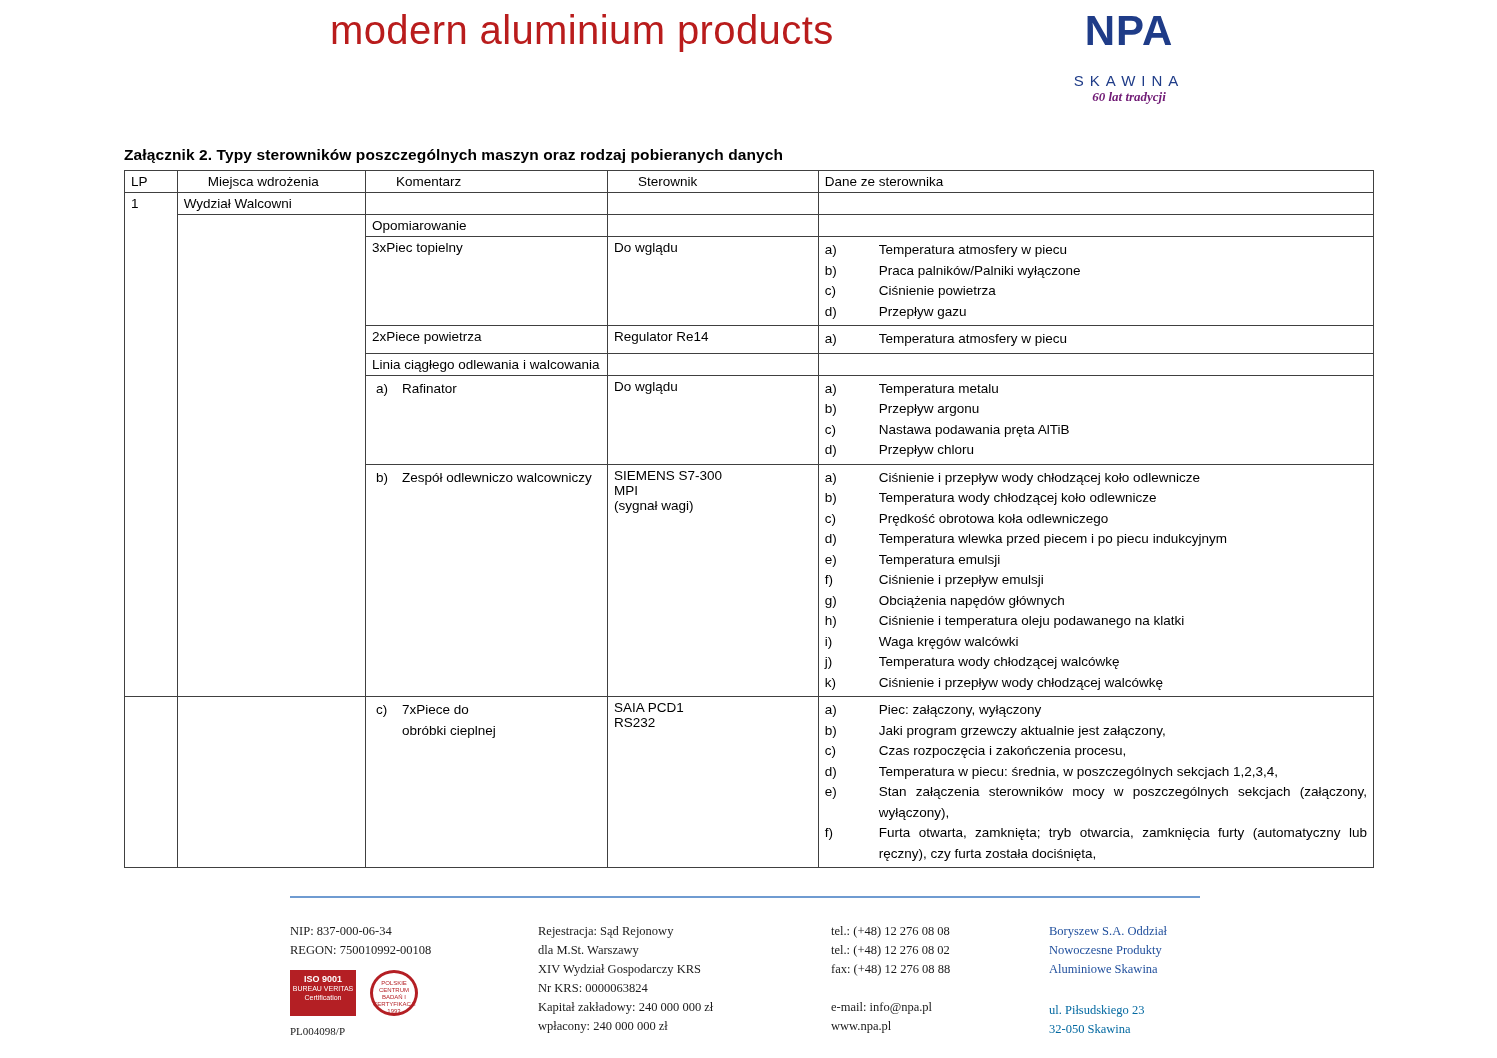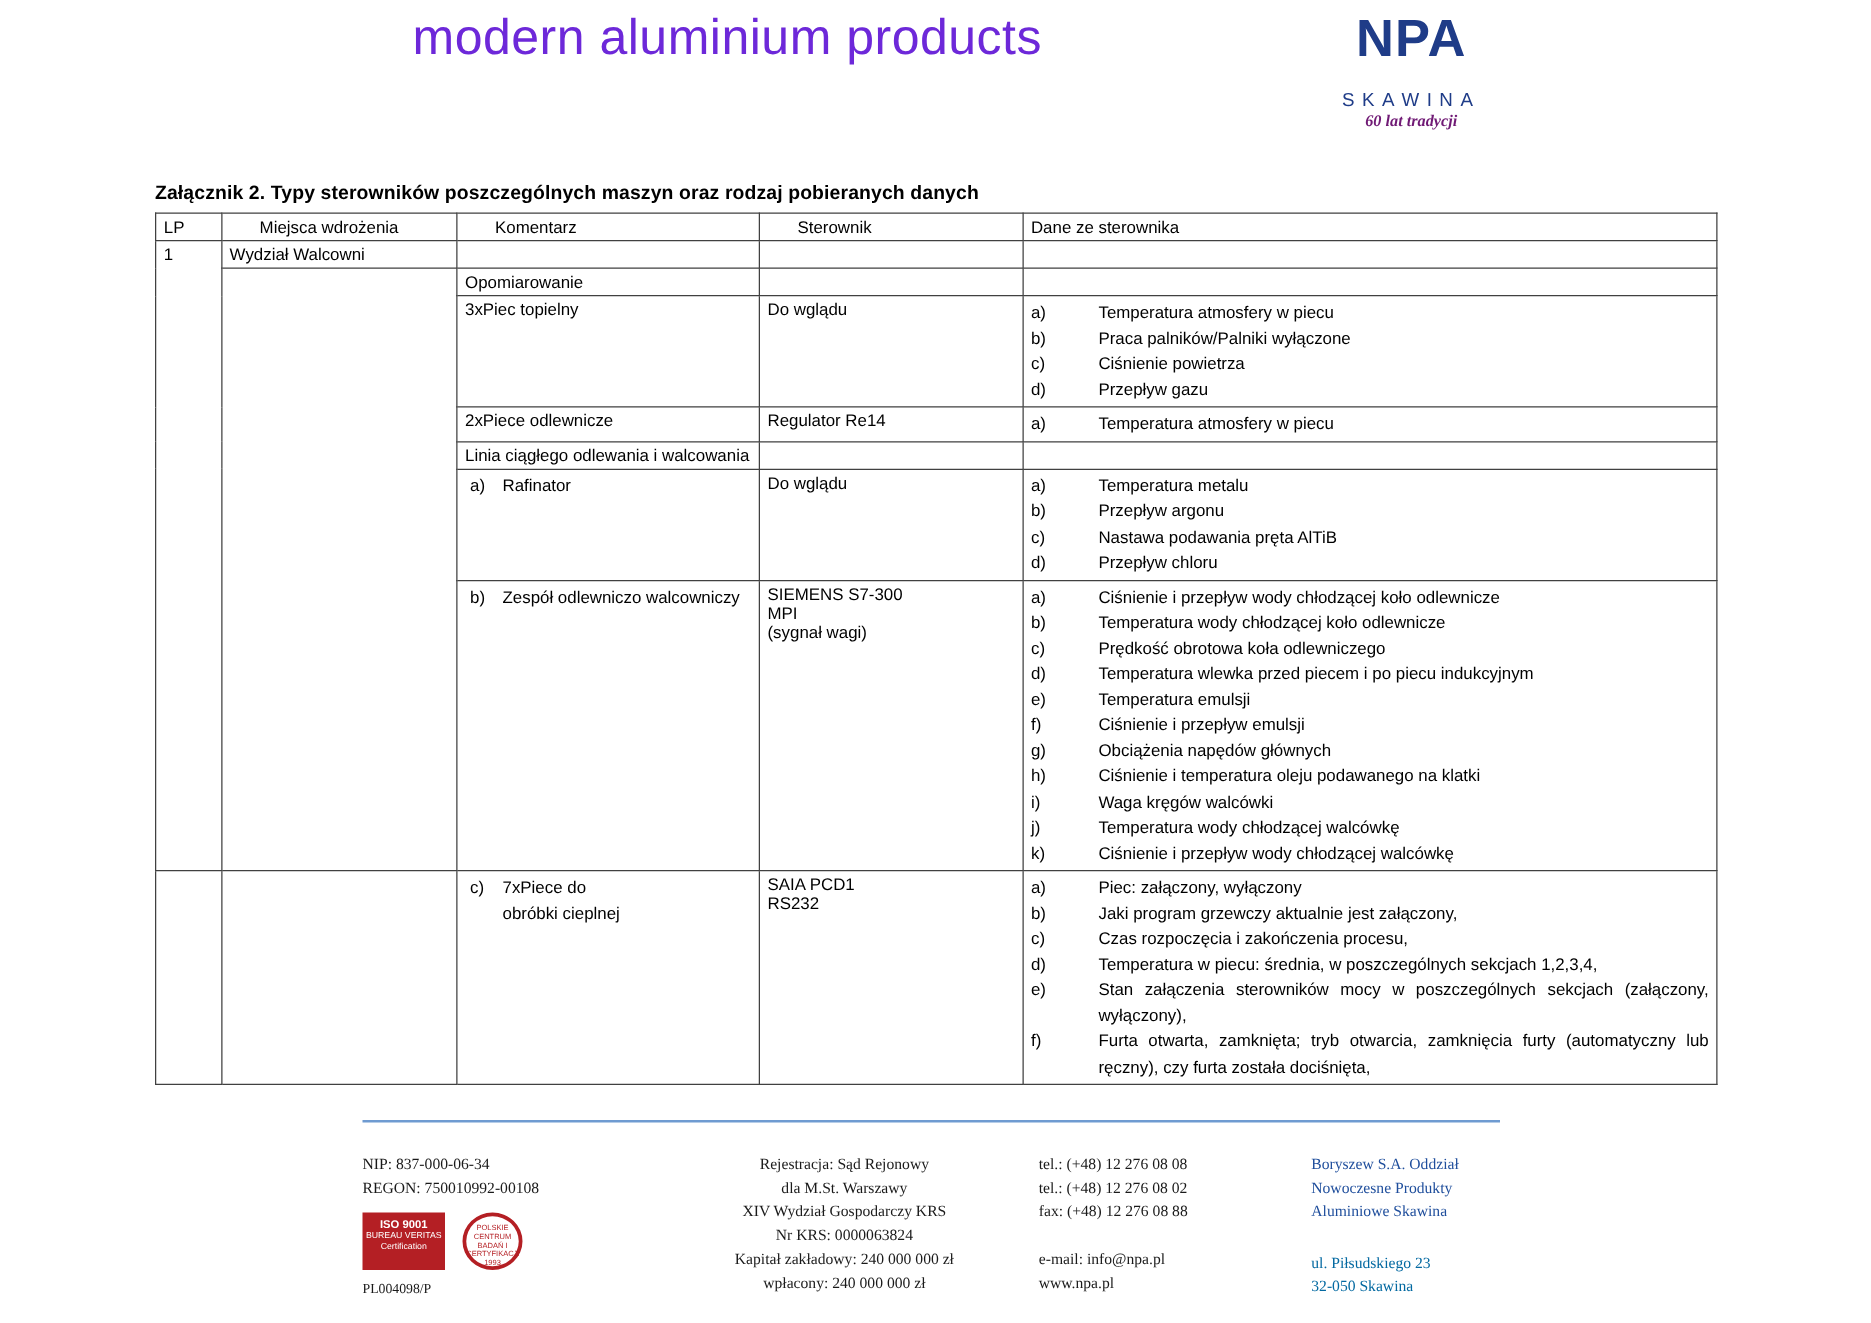--- a/index.html
+++ b/index.html
@@ -19,21 +19,21 @@
   
   .page-header {
     position: relative;
     height: 130px;
   }
   .header-slogan {
     position: absolute;
     left: 330px;
     top: 8px;
     font-size: 40px;
-    color: #6d28d9;
+    color: #b91c1c;
     letter-spacing: 0.4px;
     white-space: nowrap;
   }
   .logo-block {
     position: absolute;
     right: 268px;
     top: 10px;
     text-align: center;
     width: 200px;
   }
@@ -154,21 +154,21 @@
     top: 26px;
     width: 1180px;
     display: flex;
     font-family: "Liberation Serif", serif;
     font-size: 12.5px;
     line-height: 19px;
     color: #1a1a1a;
   }
   .fcol { padding-right: 18px; }
   .fcol.c1 { width: 230px; }
-  .fcol.c2 { width: 275px; text-align: center; }
+  .fcol.c2 { width: 275px; }
   .fcol.c3 { width: 200px; }
   .fcol.c4 { width: 250px; color: #1f4e9c; }
   .fcol.c4 .addr { color: #0369a1; margin-top: 22px; }
   .fcol p { margin: 0; }
   .gap { height: 19px; }
 
   .cert-row {
     margin-top: 10px;
     display: flex;
     align-items: flex-start;
@@ -268,21 +268,21 @@
             </li>
           <li>
               <span class="mk">d)</span>
               <span class="txt">Przepływ gazu</span>
             </li>
         </ul>
       </td>
     </tr>
 
     <tr>
-      <td class="col-comment">2xPiece odlewnicze</td>
+      <td class="col-comment">2xPiece powietrza</td>
       <td class="col-ster bold">Regulator Re14</td>
       <td class="col-data">
         <ul class="alpha">
           <li>
               <span class="mk">a)</span>
               <span class="txt">Temperatura atmosfery w piecu</span>
             </li>
         </ul>
       </td>
     </tr>

